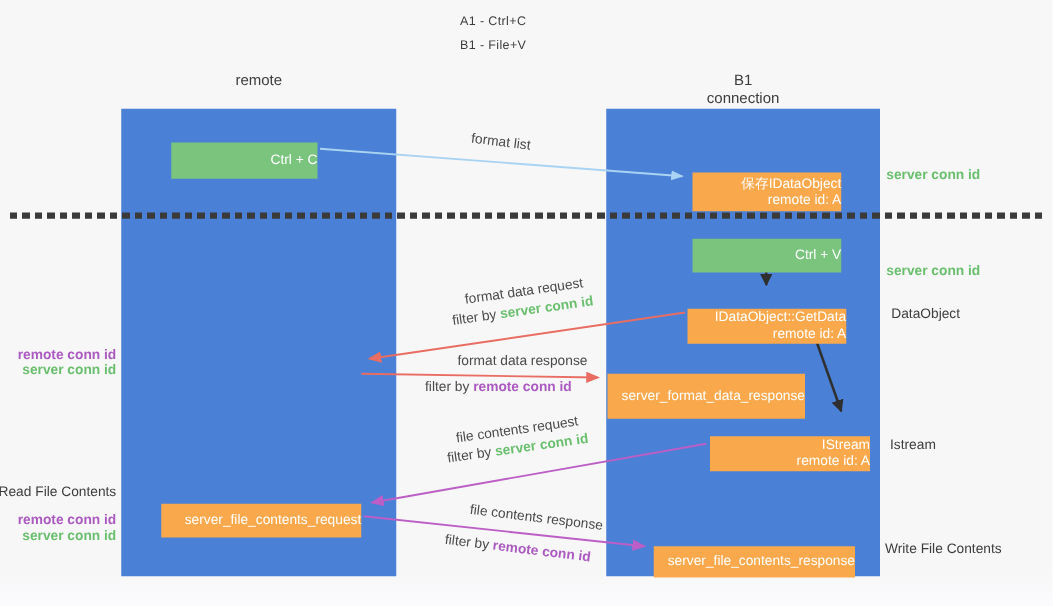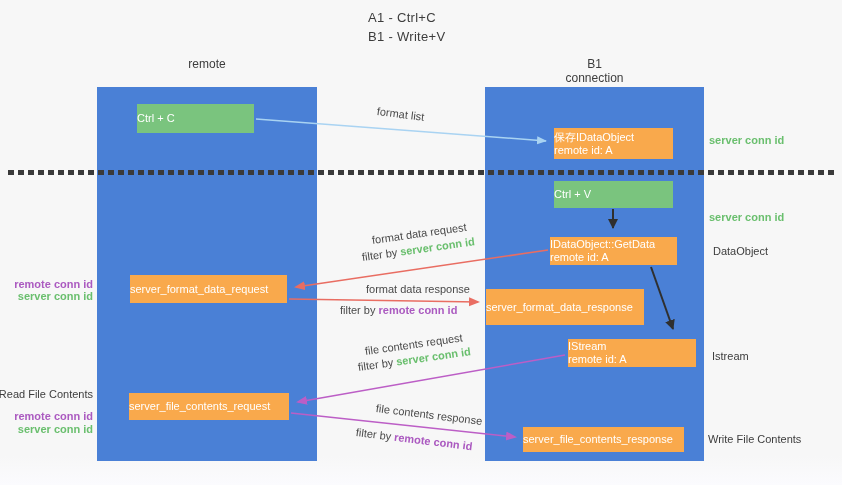--- a/index.html
+++ b/index.html
@@ -6,44 +6,44 @@
     --lane-blue:#4a80d6; --box-green:#7ac47e; --box-orange:#f9a94c;
     --arrow-blue:#a9d3f2; --arrow-red:#e96d62; --arrow-purple:#bc5ec6; --arrow-black:#2f2f2f;
     --label-green:#6abf6e; --label-purple:#ab5ac0; --text-dark:#3d3d3d;
     --dotted-line:#3a3a3a; --background:#f7f7f7;
   }
   *{margin:0;padding:0;box-sizing:border-box;}
   body{font-family:"Liberation Sans",sans-serif;background:#fff;}
   .canvas{position:relative;width:842px;height:485px;overflow:hidden;
     background:linear-gradient(180deg,var(--background) 0 94%,#fbfbfe 100%);}
   .abs{position:absolute;}
-  .title{left:368px;top:8px;font-size:13px;line-height:19px;color:var(--text-dark);letter-spacing:.3px;}
+  .title{left:368px;top:8px;font-size:10px;line-height:19px;color:var(--text-dark);letter-spacing:.3px;}
   .lane-header{top:57px;text-align:center;font-size:12px;line-height:14px;color:var(--text-dark);}
   .lane{top:87px;height:374px;background:var(--lane-blue);}
-  .node{display:flex;flex-direction:column;align-items:flex-start;justify-content:center;
-    color:#fff;font-size:11px;line-height:13px;text-align:center;white-space:nowrap;}
+  .node{display:flex;flex-direction:column;align-items:flex-end;justify-content:center;
+    color:#fff;font-size:11px;line-height:13px;text-align:center;white-space:nowrap;margin-top:10px;}
   .green-node{background:var(--box-green);}
   .orange-node{background:var(--box-orange);}
   .dotted{left:8px;top:170px;width:828px;height:5px;
     background:repeating-linear-gradient(90deg,var(--dotted-line) 0 6px,transparent 6px 10px);}
   .elabel{font-size:11px;color:#4a4a4a;white-space:nowrap;transform-origin:left center;}
   .side-label{font-size:11px;color:var(--text-dark);white-space:nowrap;}
   .lg{color:var(--label-green);font-weight:bold;}
   .lp{color:var(--label-purple);font-weight:bold;}
   .right-edge{right:749px;text-align:right;}
   svg.arrows{position:absolute;left:0;top:0;pointer-events:none;}
 </style>
 </head>
 <body>
 
 <div class="canvas">
 
   <div class="abs title">
     <div>A1 - Ctrl+C</div>
-    <div>B1 - Write+V</div>
+    <div>B1 - File+V</div>
   </div>
 
   <div class="abs lane-header" style="left:97px;width:220px;">
     <div>remote</div>
   </div>
   <div class="abs lane-header" style="left:485px;width:219px;">
     <div>B1</div>
     <div>connection</div>
   </div>
 
@@ -87,23 +87,20 @@
 
   <div class="abs node green-node" style="left:554px;top:181px;width:119px;height:27px;">
     <div>Ctrl + V</div>
   </div>
 
   <div class="abs node orange-node" style="left:550px;top:237px;width:127px;height:28px;">
     <div>IDataObject::GetData</div>
     <div>remote id: A</div>
   </div>
 
-  <div class="abs node orange-node" style="left:130px;top:275px;width:157px;height:28px;">
-    <div>server_format_data_request</div>
-  </div>
 
   <div class="abs node orange-node" style="left:486px;top:289px;width:158px;height:36px;">
     <div>server_format_data_response</div>
   </div>
 
   <div class="abs node orange-node" style="left:568px;top:339px;width:128px;height:28px;">
     <div>IStream</div>
     <div>remote id: A</div>
   </div>
 

